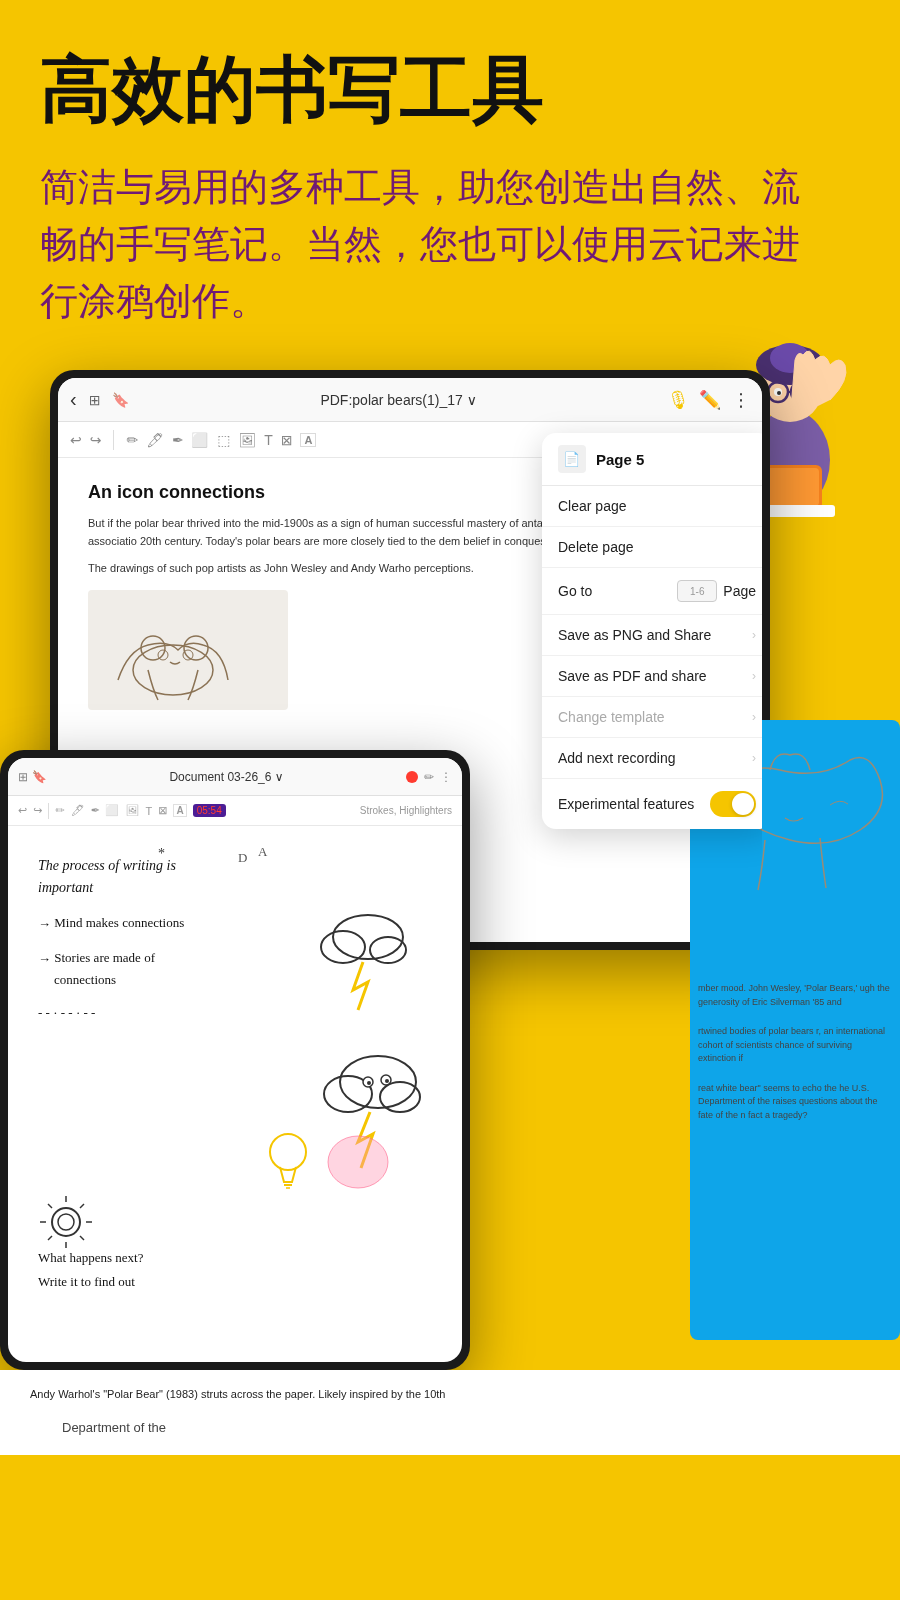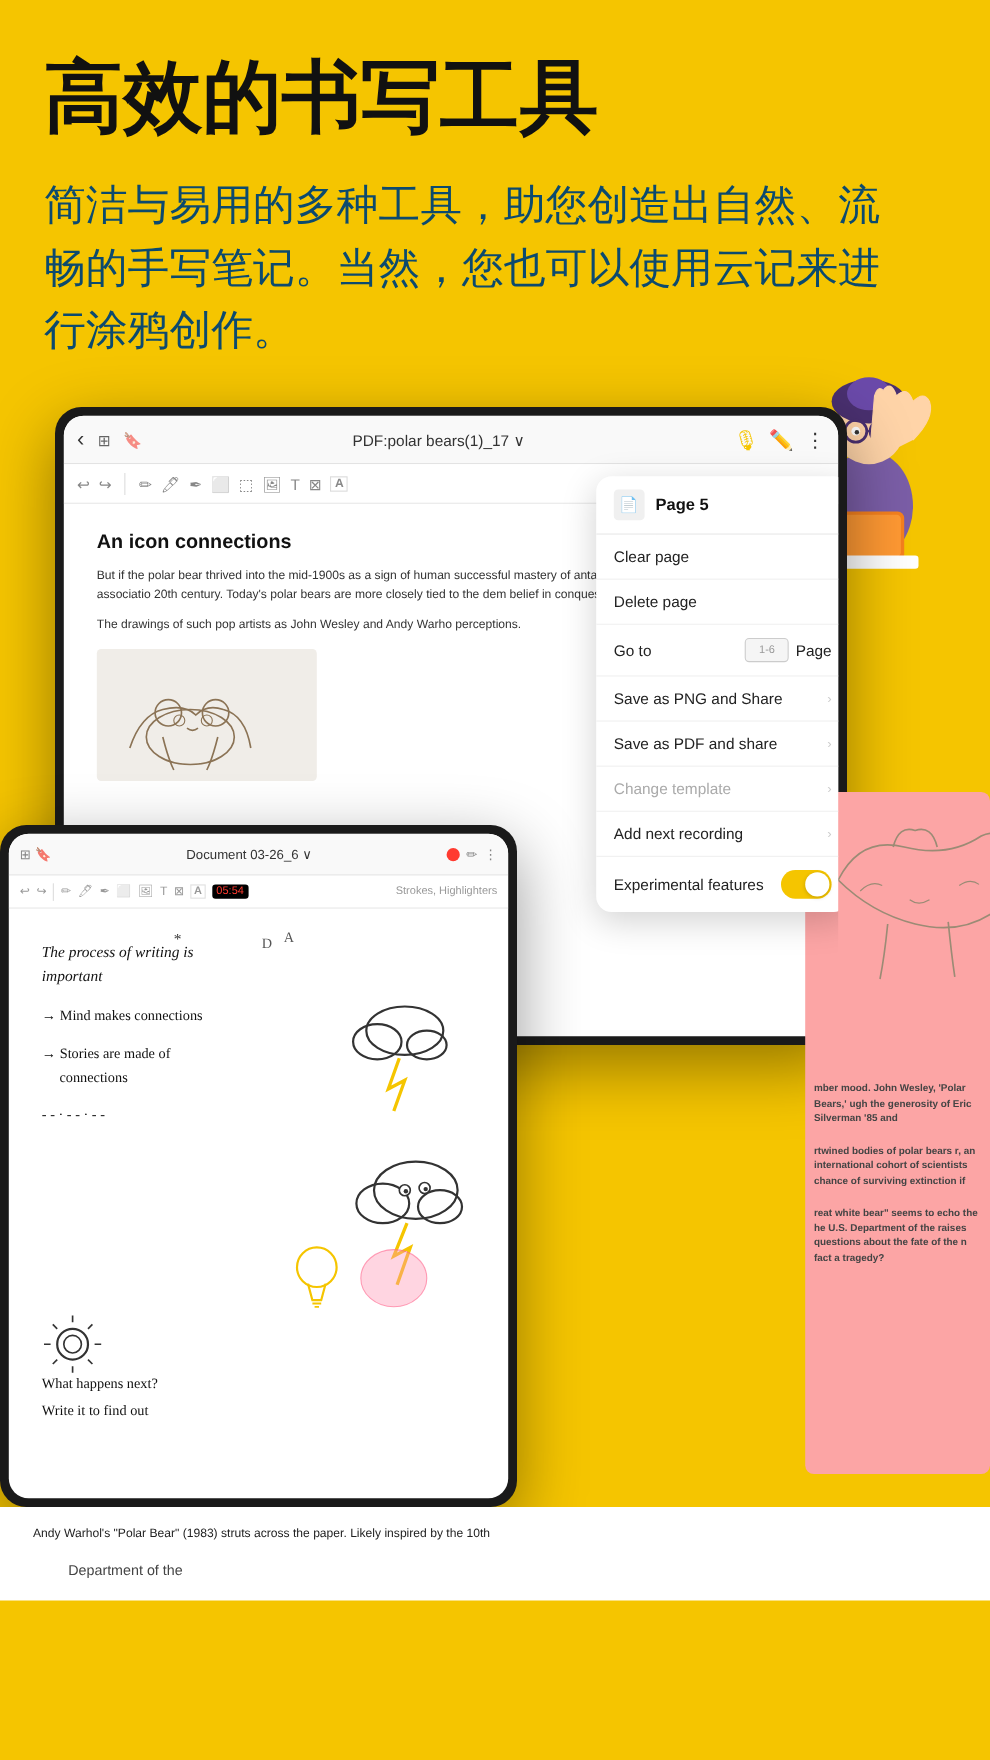--- a/index.html
+++ b/index.html
@@ -19,21 +19,21 @@
     .hero-title {
       font-size: 72px;
       font-weight: 900;
       color: #111;
       line-height: 1.1;
       margin-bottom: 30px;
     }
     .hero-desc {
       font-size: 38px;
       font-weight: 500;
-      color: #0c4a6e;
+      color: #701a75;
       line-height: 1.5;
       max-width: 780px;
     }
     .character-illustration {
       position: absolute;
       right: 30px;
       top: 320px;
       width: 160px;
       height: 200px;
     }
@@ -328,21 +328,21 @@
       background: #ddd;
     }
     .st-strokes-label {
       font-size: 10px;
       color: #999;
       margin-left: auto;
     }
     .st-timer {
       font-size: 10px;
       color: #ff3b30;
-      background: #000000;
+      background: #4c1d95;
       padding: 1px 4px;
       border-radius: 3px;
     }
     .handwriting-content {
       padding: 16px 20px;
       height: calc(100% - 68px);
       overflow: hidden;
     }
 
     
@@ -562,21 +562,21 @@
           <text x="130" y="16" font-family="cursive" font-size="14" fill="#333">*</text>
 
           <text x="210" y="20" font-family="cursive" font-size="13" fill="#555">D</text>
           <text x="230" y="14" font-family="cursive" font-size="13" fill="#555">A</text>
         </svg>
       </div>
 
     </div>
   </div>
 
-  <div style="position:absolute;right:0;top:350px;width:168px;height:620px;background:#fca5a5;border-radius:8px;overflow:hidden;z-index:2;font-weight:bold;">
+  <div style="position:absolute;right:0;top:350px;width:210px;height:620px;background:#0ea5e9;border-radius:8px;overflow:hidden;z-index:2;">
     <svg width="210" height="250" viewBox="0 0 210 250" xmlns="http://www.w3.org/2000/svg">
 
       <path d="M30 80 Q50 40 90 50 Q130 60 160 40 Q180 30 190 60 Q200 90 170 110 Q140 130 100 120 Q60 110 30 80" fill="none" stroke="#9B8B75" stroke-width="1.5"></path>
       <path d="M80 50 Q85 30 100 35 Q115 30 120 50" fill="none" stroke="#9B8B75" stroke-width="1.5"></path>
       <path d="M75 120 Q72 150 68 170" fill="none" stroke="#9B8B75" stroke-width="1.5"></path>
       <path d="M130 118 Q133 148 136 168" fill="none" stroke="#9B8B75" stroke-width="1.5"></path>
       <path d="M50 90 Q60 80 70 85" fill="none" stroke="#9B8B75" stroke-width="1"></path>
       <path d="M140 85 Q150 78 158 84" fill="none" stroke="#9B8B75" stroke-width="1"></path>
       <path d="M95 98 Q103 104 113 98" fill="none" stroke="#9B8B75" stroke-width="1.2"></path>
     </svg>

